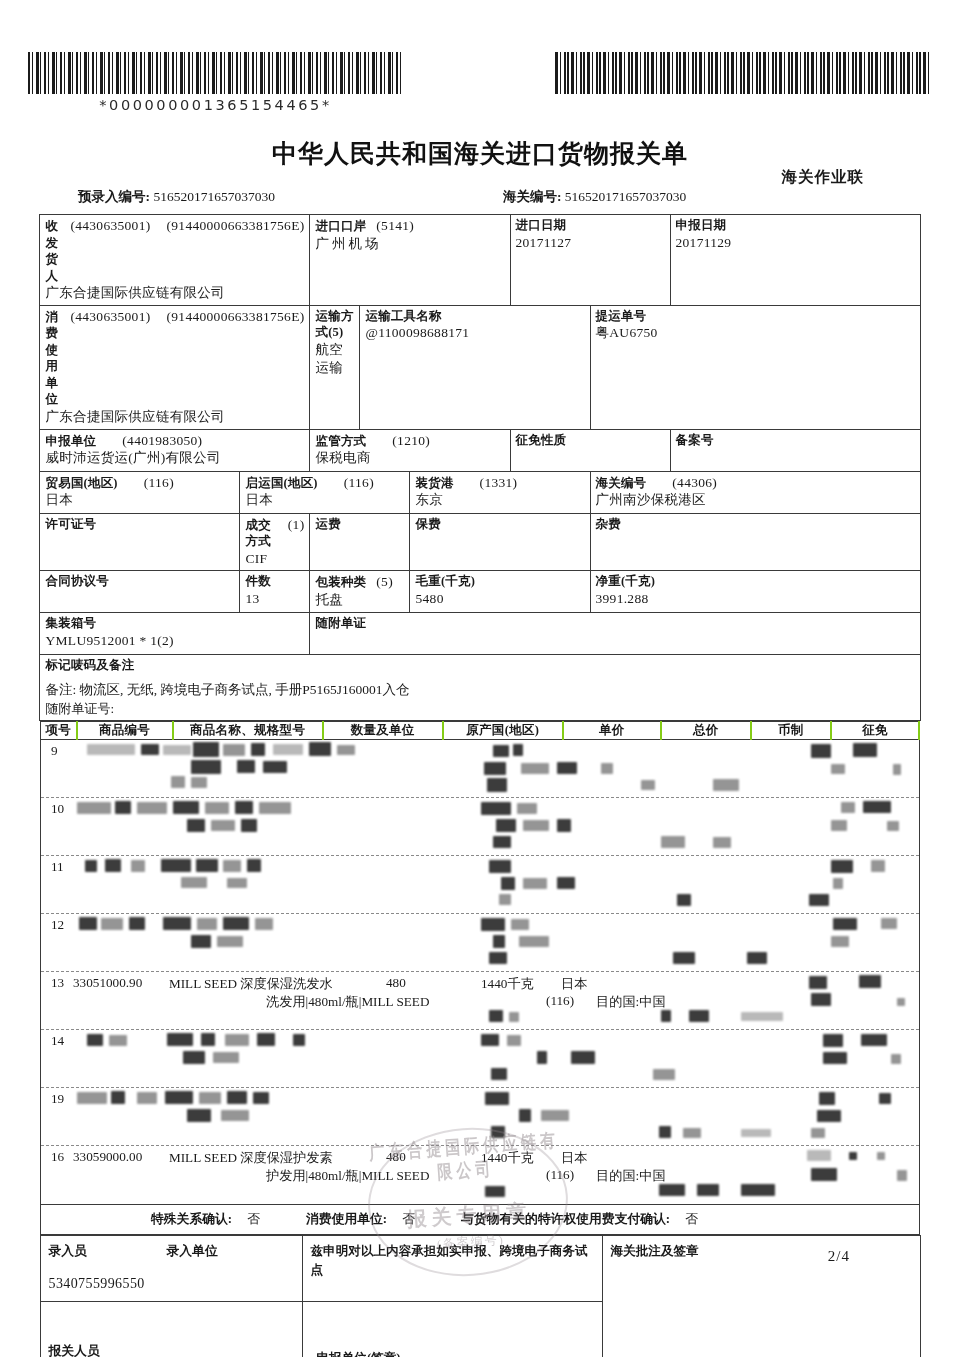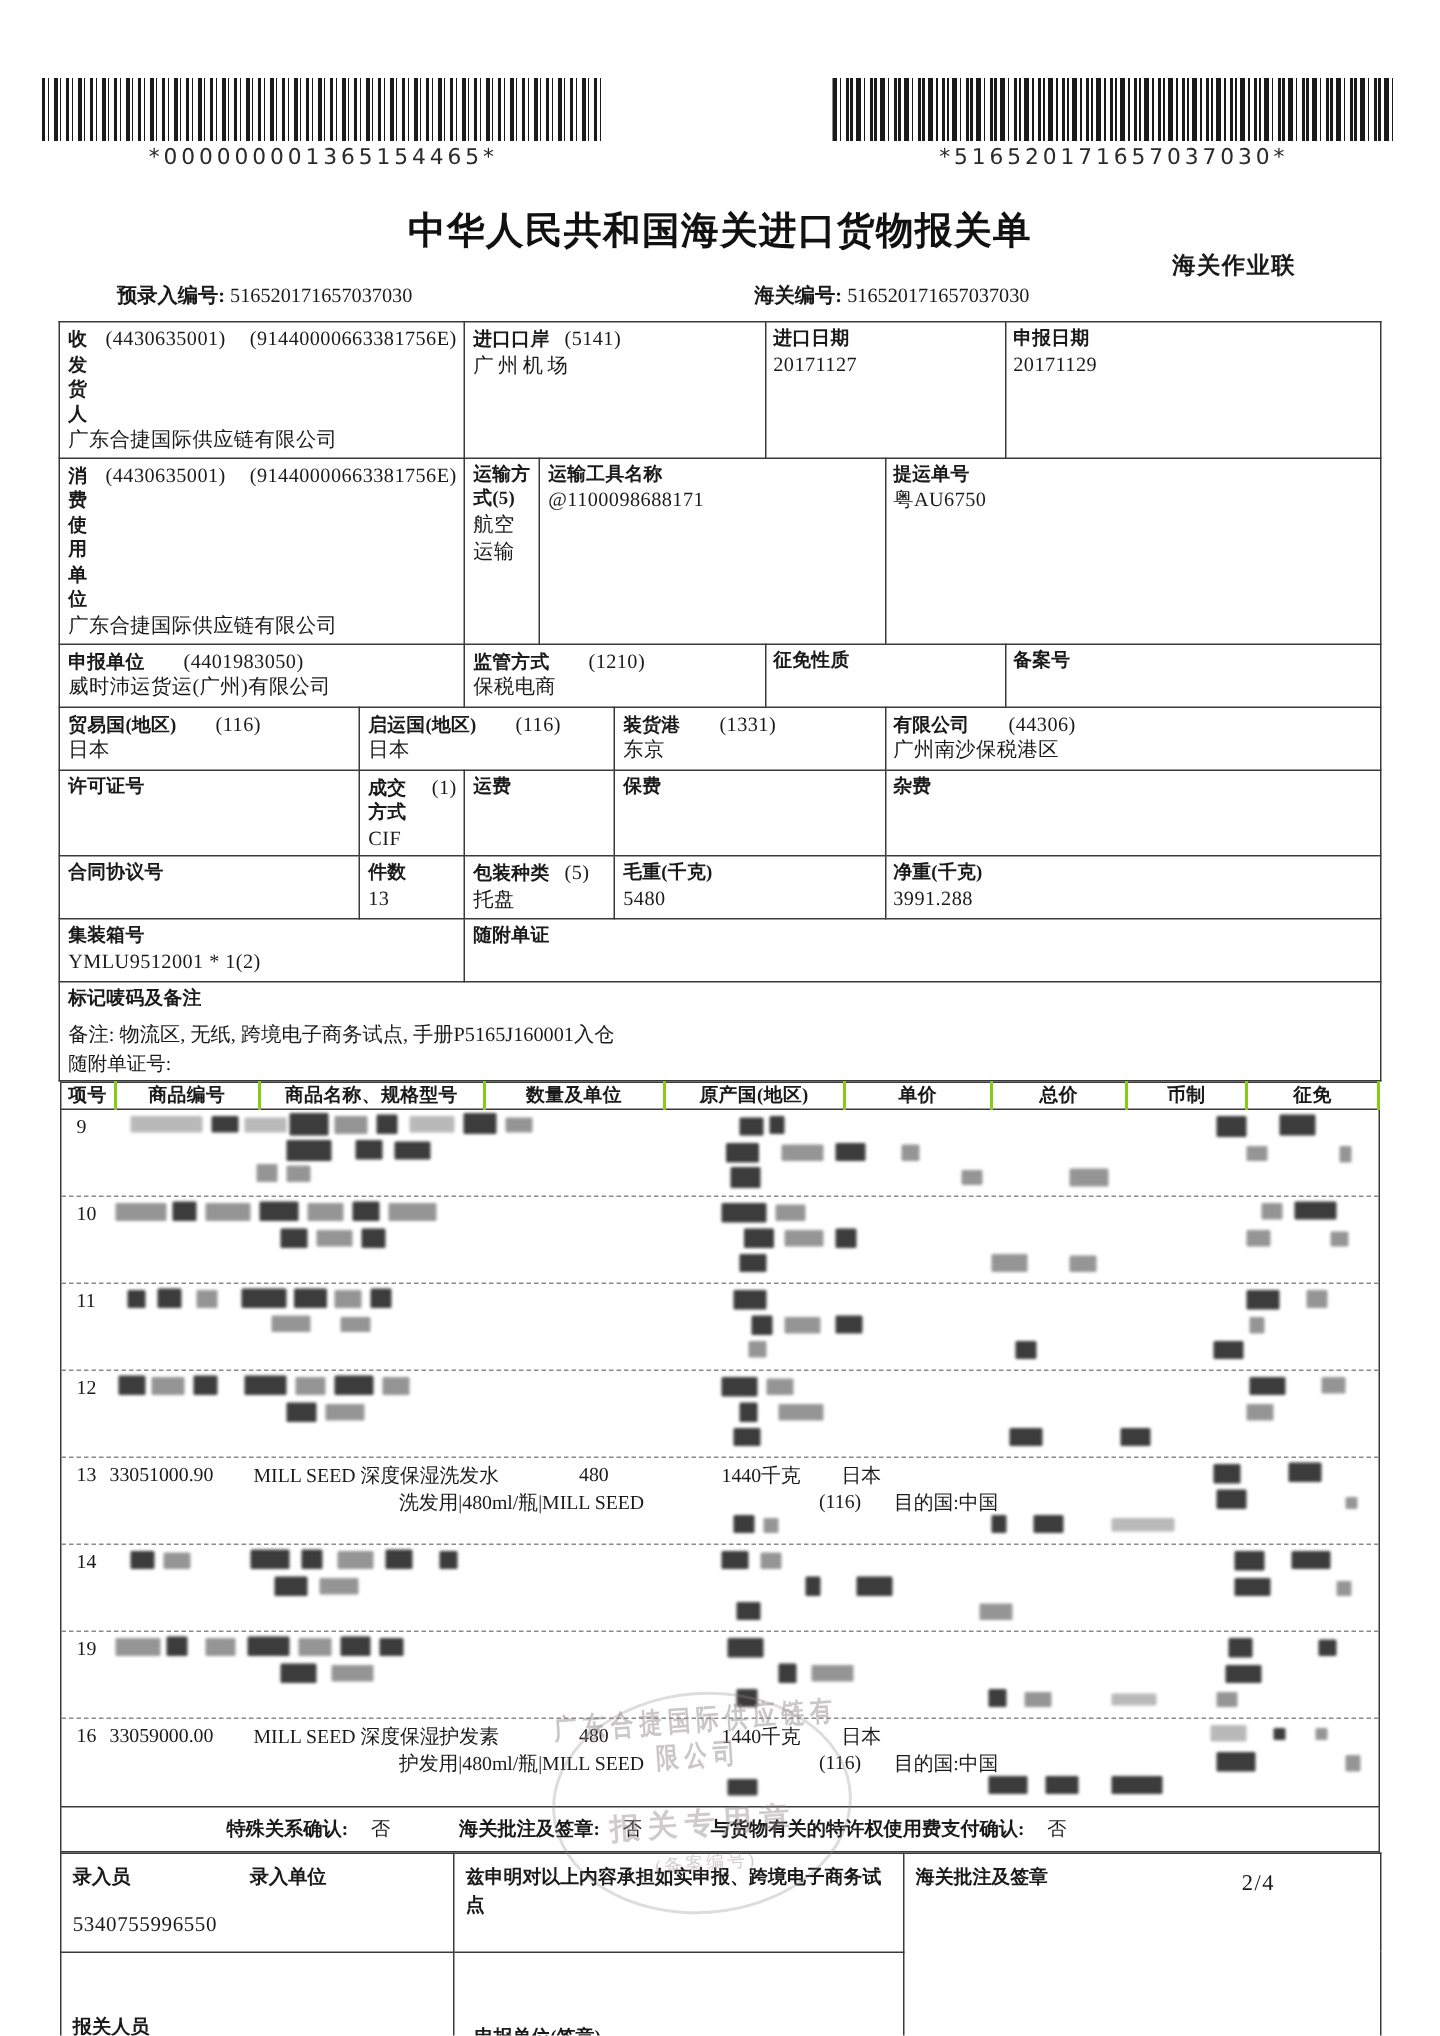--- a/index.html
+++ b/index.html
@@ -295,21 +295,20 @@
 
 <div class="page">
 
   <div class="barcode-row">
     <div class="barcode-block">
       <div class="barcode-bars"></div>
       <div class="barcode-num">*000000001365154465*</div>
     </div>
     <div class="barcode-block right">
       <div class="barcode-bars"></div>
-      <div class="barcode-num">*516520171657037030*</div>
     </div>
   </div>
 
   <div class="title-wrap">
     <div class="doc-title">中华人民共和国海关进口货物报关单</div>
     <div class="copy-label">海关作业联</div>
   </div>
 
   <div class="numbers-line">
     <div class="nl-item">
@@ -428,21 +427,21 @@
       </td>
       <td colspan="2">
         <div class="cell-flex">
           <span class="lbl">装货港</span>
           <span class="val code inline-code">(1331)</span>
         </div>
         <div class="val">东京</div>
       </td>
       <td colspan="3">
         <div class="cell-flex">
-          <span class="lbl">有限公司</span>
+          <span class="lbl">海关编号</span>
           <span class="val code inline-code">(44306)</span>
         </div>
         <div class="val">广州南沙保税港区</div>
       </td>
     </tr>
 
     <tr>
       <td colspan="2">
         <div class="lbl">许可证号</div>
         <div class="val"></div>
@@ -756,21 +755,21 @@
       <div class="redact dk" style="left:700px;top:38px;width:34px;height:12px;"></div>
     </div>
   </div>
 
   <div class="confirm-row">
     <div class="confirm-item">
       <span>特殊关系确认:</span>
       <span class="cv">否</span>
     </div>
     <div class="confirm-item">
-      <span>海关批注及签章:</span>
+      <span>消费使用单位:</span>
       <span class="cv">否</span>
     </div>
     <div class="confirm-item">
       <span>与货物有关的特许权使用费支付确认:</span>
       <span class="cv">否</span>
     </div>
   </div>
 
   <table class="sig-table">
     <colgroup>

